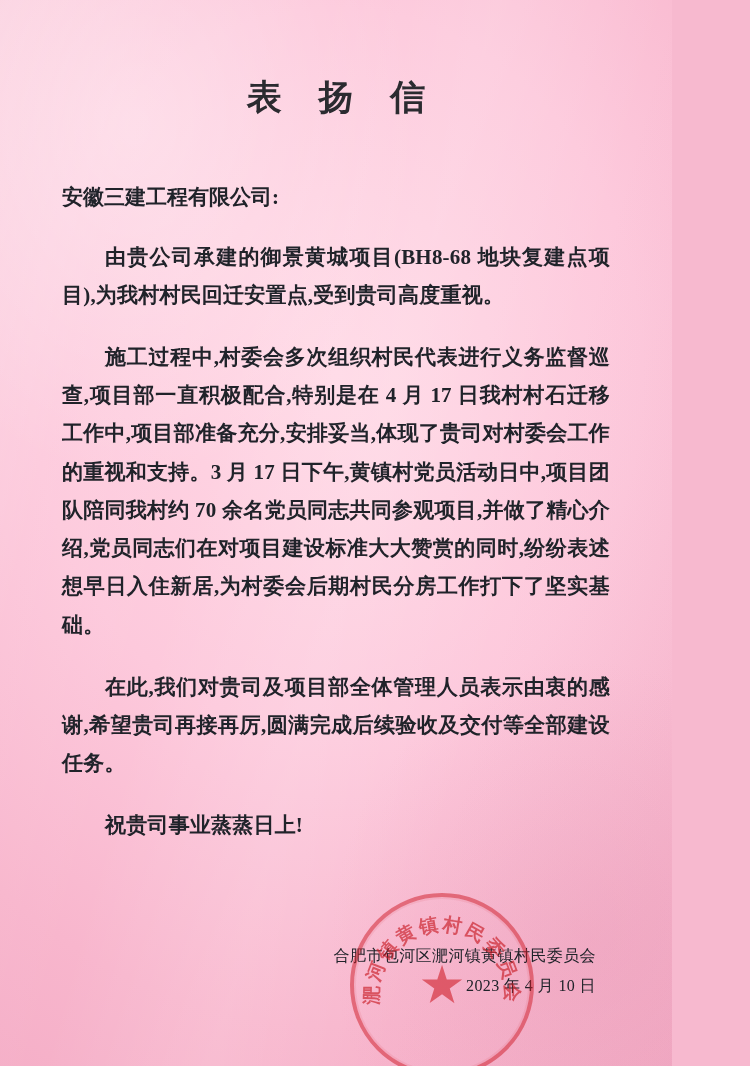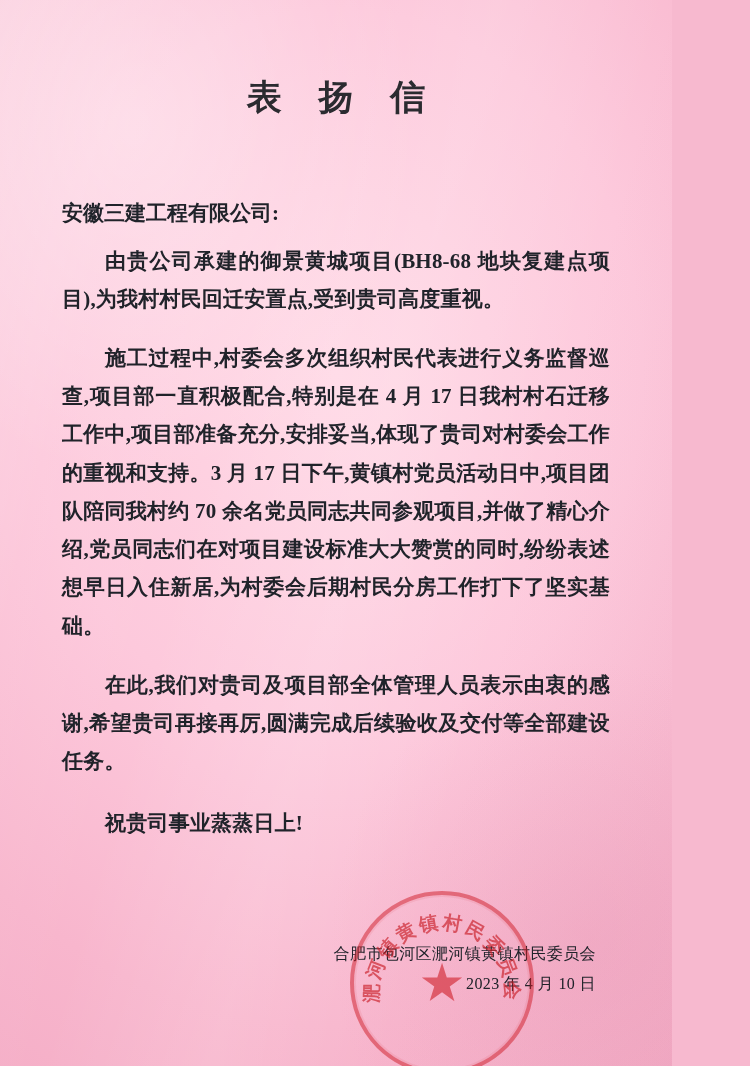--- a/index.html
+++ b/index.html
@@ -57,28 +57,28 @@
     letter-spacing: 14px;
     color: #2b2b30;
     margin: 0;
     padding-top: 74px;
     text-indent: 14px;
     font-family: "Liberation Serif", "DejaVu Serif", serif;
   }
 
   
   .salutation {
-    margin-top: 76px;
+    margin-top: 60px;
     font-size: 21px;
     line-height: 1.55;
     color: #20232a;
     font-weight: 600;
   }
   .para {
-    margin-top: 12px;
+    margin-top: 24px;
     font-size: 21px;
     line-height: 1.82;
     color: #20232a;
     text-indent: 2.05em;
     text-align: justify;
     font-weight: 600;
     letter-spacing: 0.2px;
   }
   .para.closing {
     margin-top: 24px;

